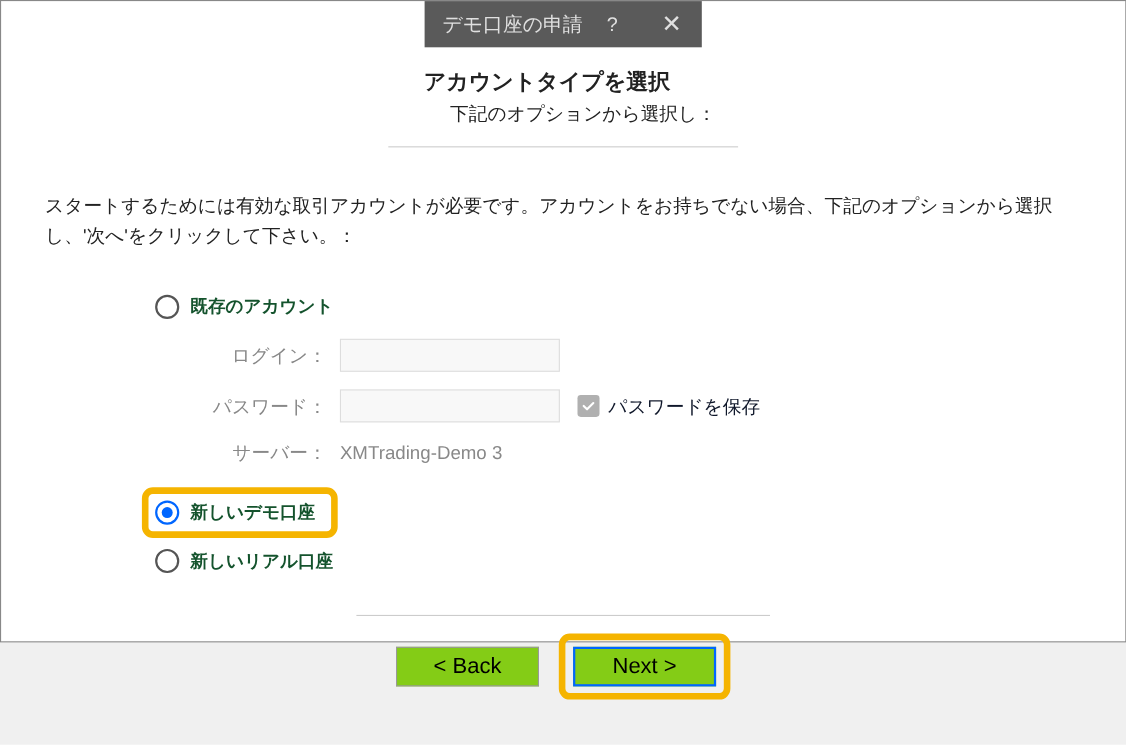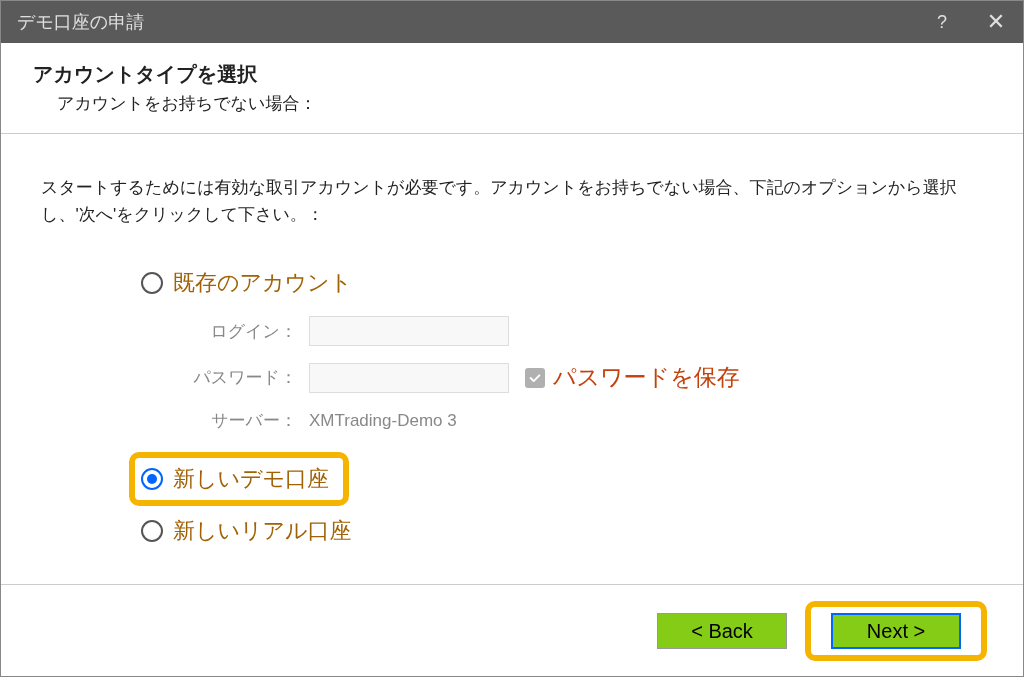--- a/index.html
+++ b/index.html
@@ -9,25 +9,26 @@
     }
     body {
       font-family: "Yu Gothic", "Meiryo", sans-serif;
       background: #f0f0f0;
       width: 1024px;
       height: 677px;
       overflow: hidden;
     }
     .window {
       width: 1024px;
-      height: 677px;
+      height: 584px;
       background: #ffffff;
       display: flex;
       flex-direction: column;
       border: 1px solid #888;
+      align-items: center;
     }
     .titlebar {
       background: #5a5a5a;
       color: #e0e0e0;
       height: 42px;
       display: flex;
       align-items: center;
       padding: 0 0 0 16px;
       font-size: 18px;
     }
@@ -107,22 +108,23 @@
       width: 10px;
       height: 10px;
       background: #0066ff;
       border-radius: 50%;
       display: none;
     }
     .radio-outer.selected .radio-inner {
       display: block;
     }
     .radio-label {
-      font-size: 22px;
-      color: #a16207;
+      font-size: 16px;
+      color: #14532d;
+      font-weight: bold;
     }
     .form-rows {
       margin-left: 36px;
       margin-bottom: 10px;
     }
     .form-row {
       display: flex;
       align-items: center;
       margin-bottom: 16px;
     }
@@ -158,22 +160,22 @@
       display: flex;
       align-items: center;
       justify-content: center;
       margin-right: 8px;
     }
     .checkbox svg {
       width: 14px;
       height: 14px;
     }
     .checkbox-label {
-      font-size: 23px;
-      color: #c2410c;
+      font-size: 17px;
+      color: #0f172a;
     }
     .footer {
       border-top: 1px solid #ccc;
       padding: 16px 36px;
       display: flex;
       justify-content: flex-end;
       align-items: center;
       gap: 18px;
     }
     .btn {
@@ -186,41 +188,41 @@
       display: flex;
       align-items: center;
       justify-content: center;
     }
     .btn.primary {
       border: 2px solid #0066ff;
     }
     .btn-highlight-wrap {
       border: 6px solid #f5b400;
       border-radius: 10px;
-      padding: 6px 20px;
+      padding: 6px 7px;
     }
   </style>
 </head>
 <body>
 
 <div class="window">
 
   <div class="titlebar">
     <div class="titlebar-title">デモ口座の申請</div>
     <div class="titlebar-btn">
       <span>?</span>
     </div>
     <div class="titlebar-btn close">
       <span>✕</span>
     </div>
   </div>
 
   <div class="header-section">
     <div class="header-title">アカウントタイプを選択</div>
-    <div class="header-subtitle">アカウントをお持ちでない場合：</div>
+    <div class="header-subtitle">下記のオプションから選択し：</div>
   </div>
 
   <div class="content">
     <div class="instruction">スタートするためには有効な取引アカウントが必要です。アカウントをお持ちでない場合、下記のオプションから選択し、'次へ'をクリックして下さい。：</div>
 
     <div class="options">
 
       <div class="radio-row">
         <div class="radio-outer">
           

